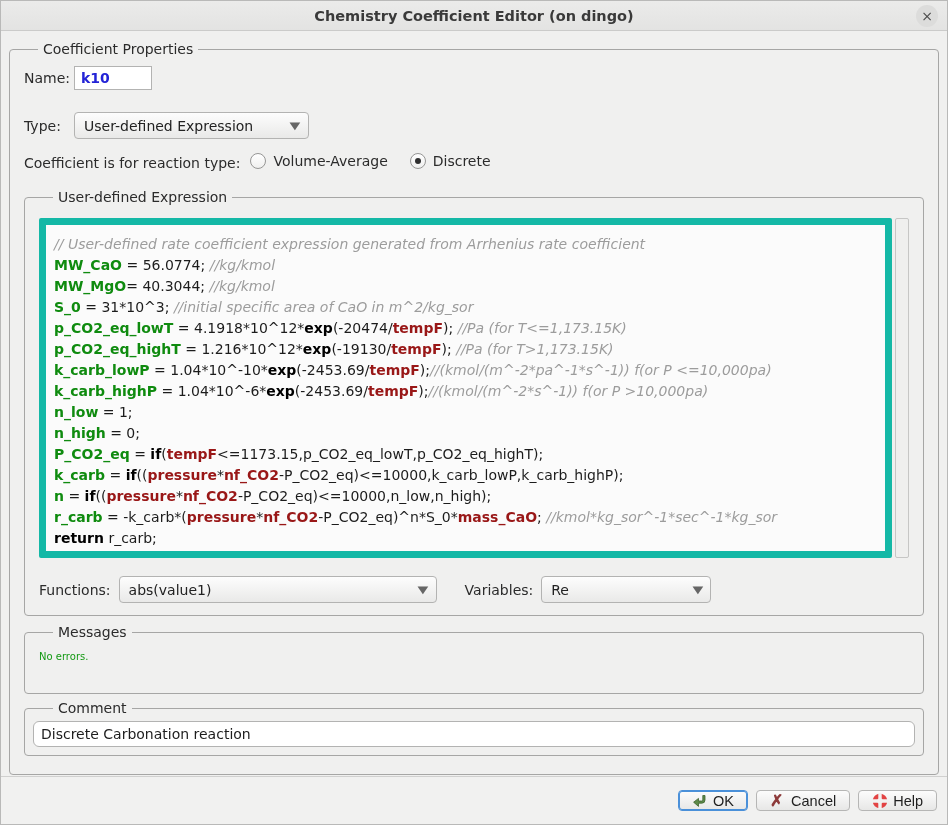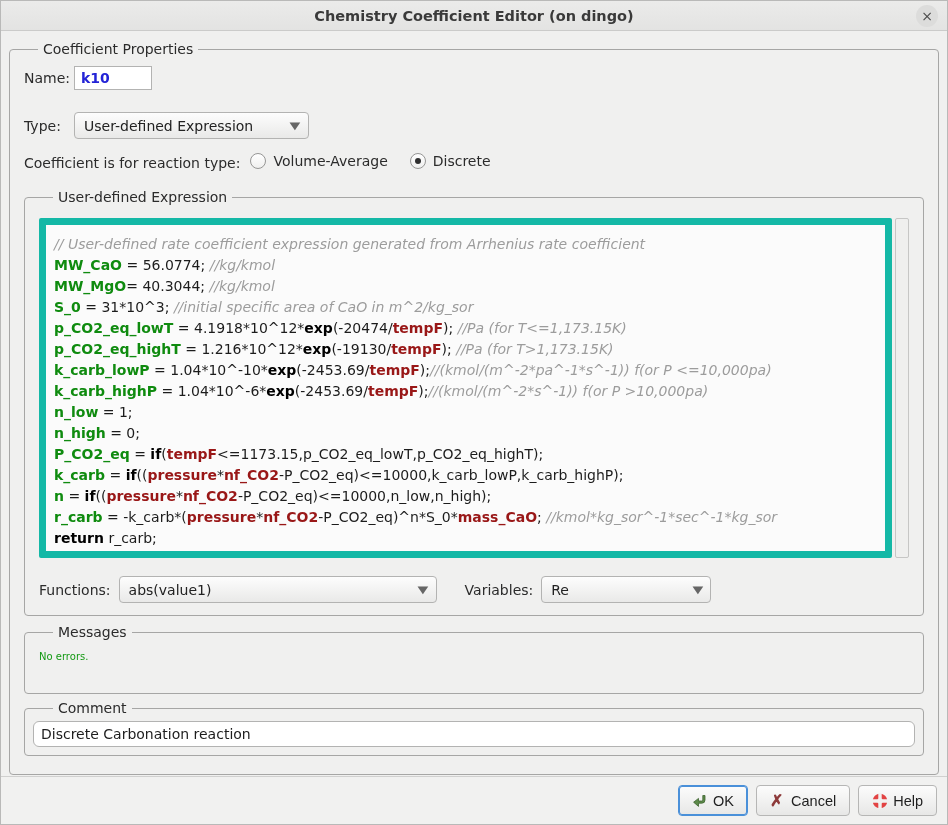--- a/index.html
+++ b/index.html
@@ -113,21 +113,21 @@
   }
 
   
   .footer {
     flex:0 0 48px; border-top:1px solid #d0d0cf; background:#f1f1f0;
     display:flex; align-items:center; justify-content:flex-end;
     gap:8px; padding:0 10px;
   }
   .btn {
     display:inline-flex; align-items:center; justify-content:center; gap:5px;
-    height:31px; padding:0 13px;
+    height:21px; padding:0 13px;
     border:1px solid #b6b6b5; border-radius:4px;
     background:linear-gradient(#fcfcfc,#e7e7e6);
     font-size:14.5px; color:#1f1f1f; cursor:default;
   }
   .btn.focused { border:1px solid #4a90d9; box-shadow:0 0 0 1px #4a90d9 inset; }
   .btn .bicon { display:inline-flex; width:16px; height:16px; }
   .cancel-x { color:#8d3a3a; font-weight:bold; font-size:16px; line-height:16px; }
 </style>
 </head>
 <body>

